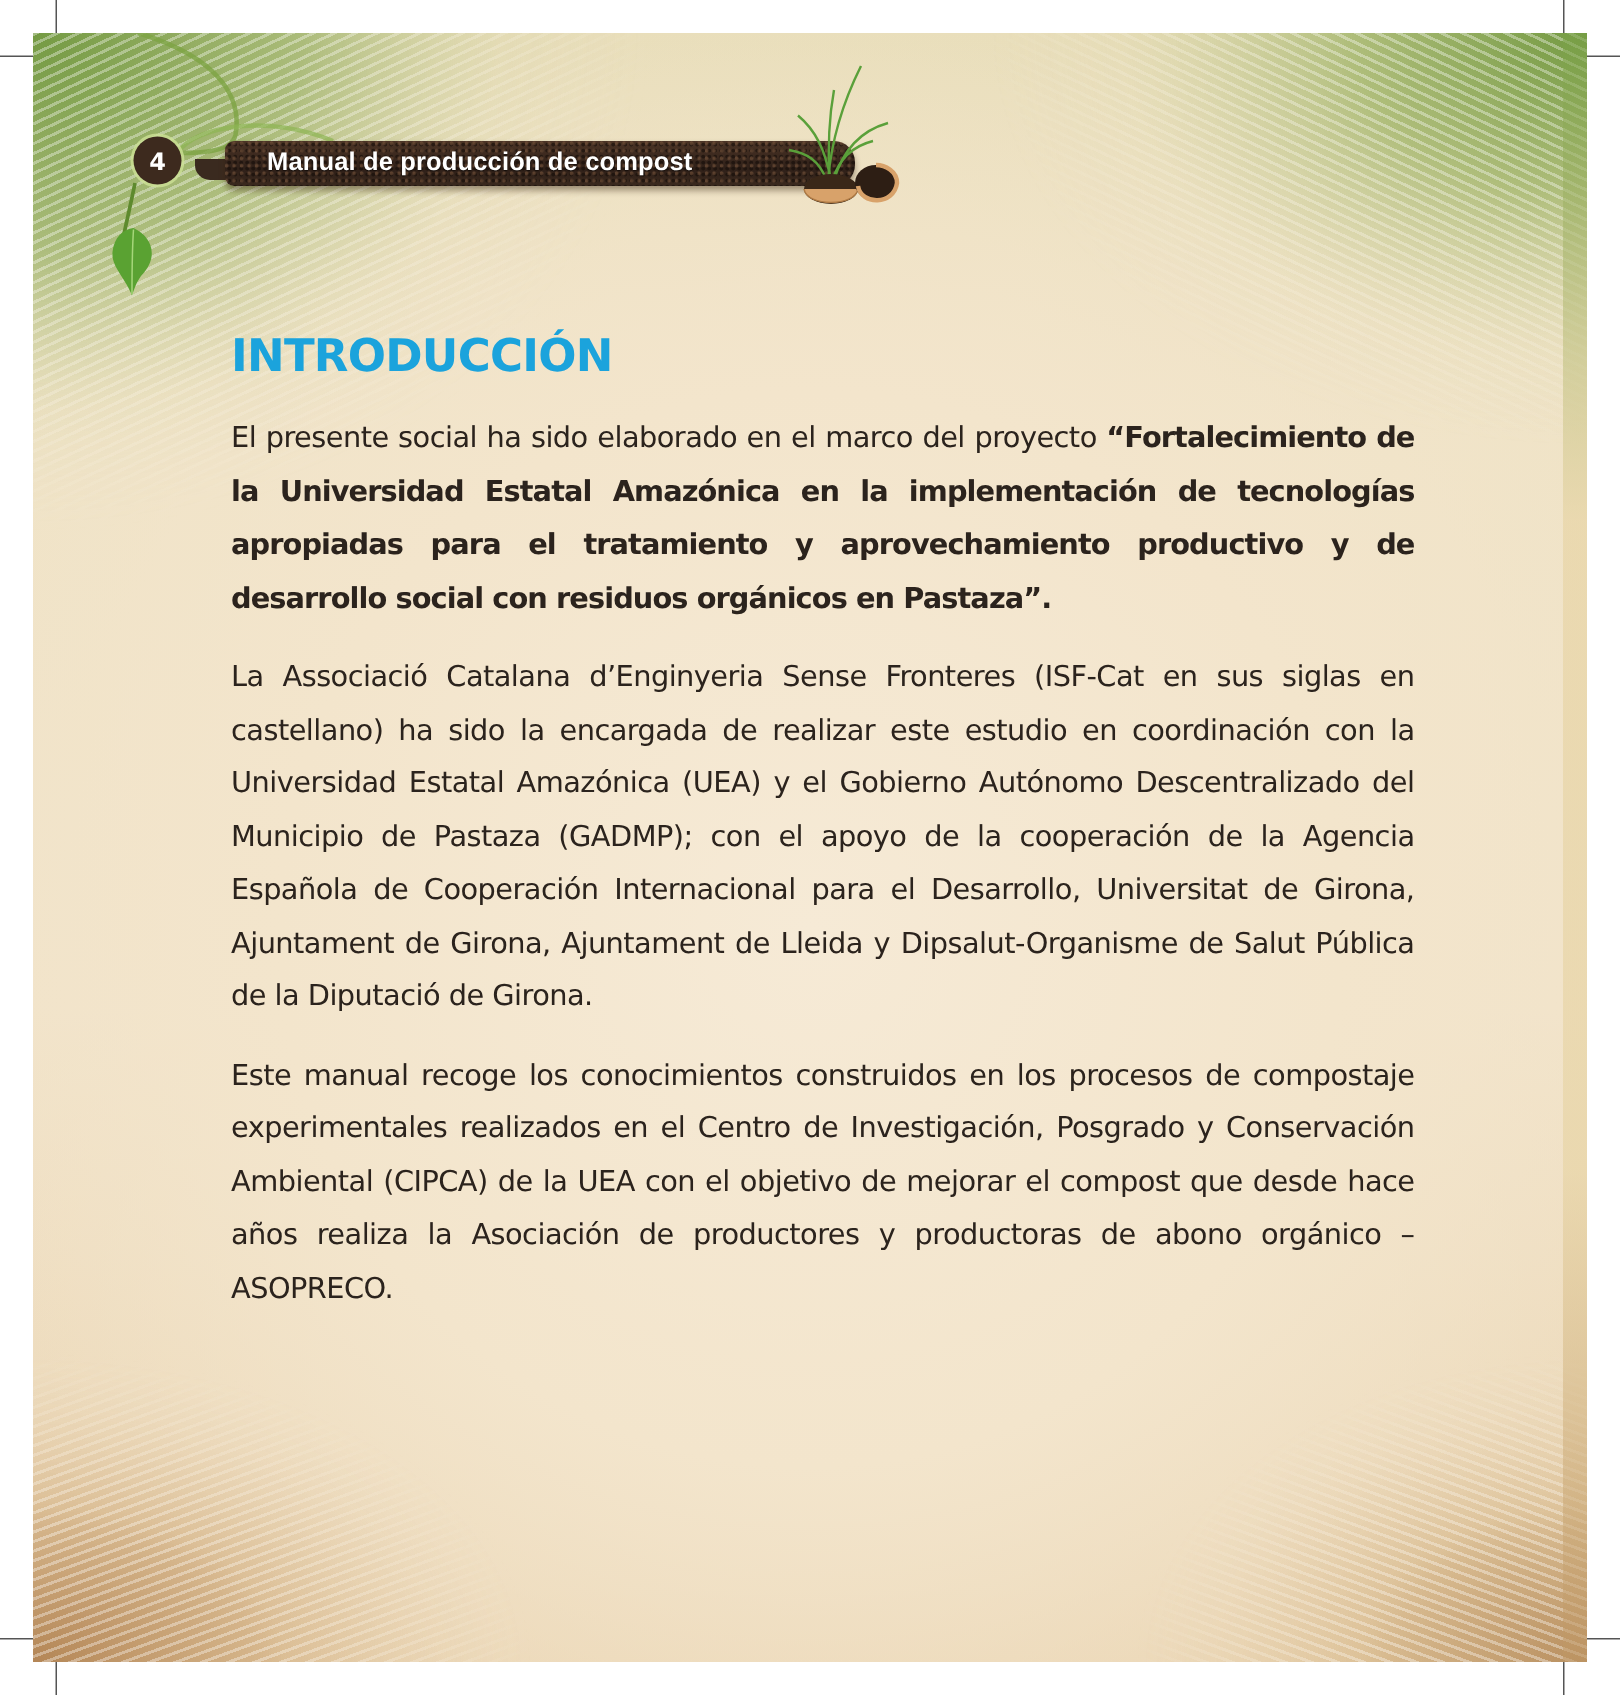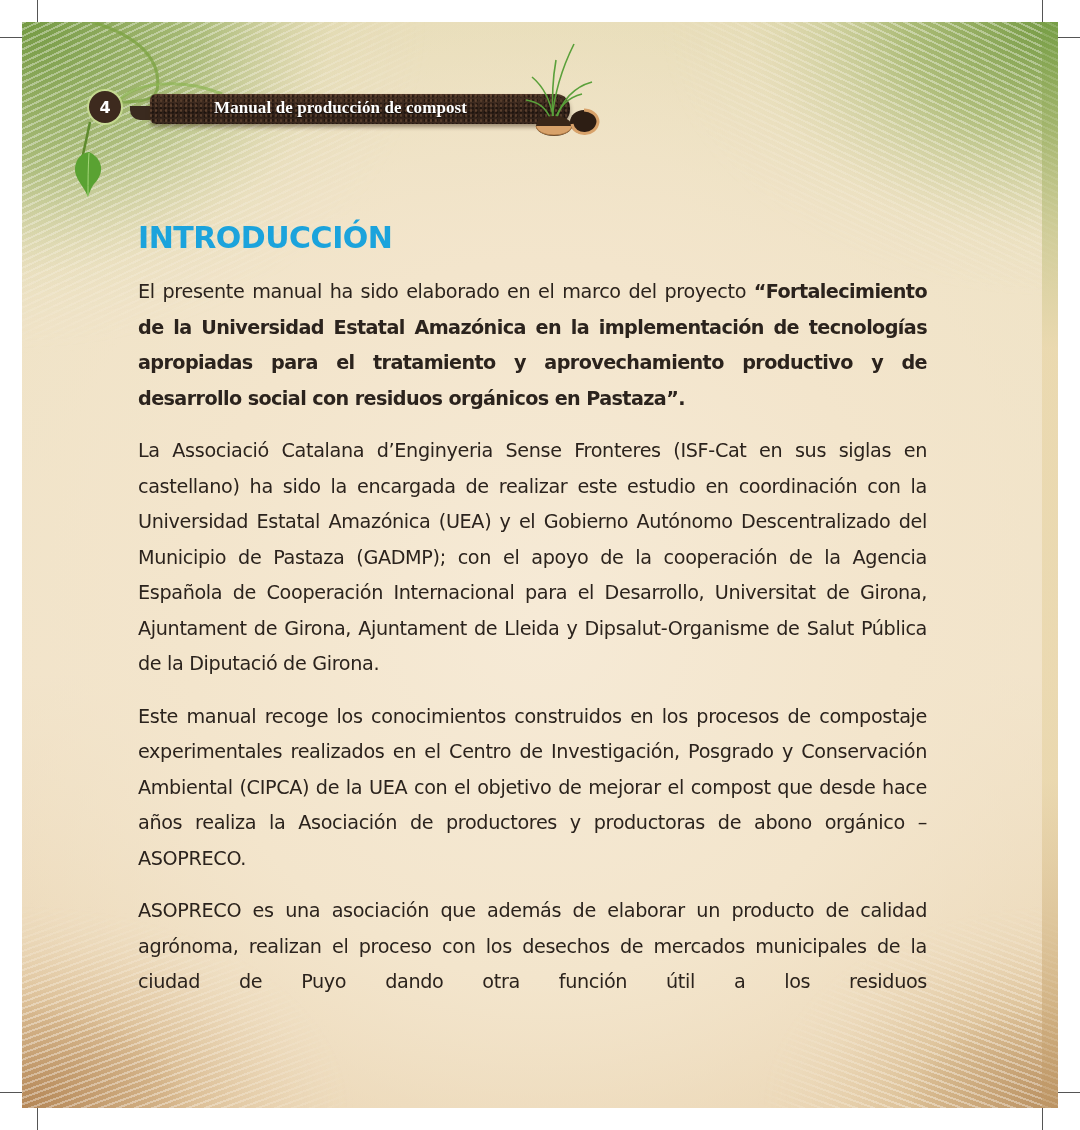--- a/index.html
+++ b/index.html
@@ -73,28 +73,27 @@
     box-shadow: 0 3px 4px rgba(60,40,20,0.45);
   }
   .banner-tab {
     position: absolute; left: 108px; top: 84px; width: 28px; height: 14px;
     background: #3a2a1f; border-radius: 0 0 0 10px;
   }
   .banner-title {
     position: absolute; left: 156px; top: 76px;
     color: #ffffff; font-weight: bold; font-size: 17px; letter-spacing: 0.1px;
     text-shadow: 0 1px 1px rgba(0,0,0,0.6);
-    font-family: Liberation Serif, serif;
-    padding-left: 36px;
+    font-family: Liberation Sans, sans-serif;
   }
   .pot { position: absolute; left: 500px; top: 20px; }
 
   
   .content {
-    position: absolute; left: 116px; top: 194px; width: 789px;
+    position: absolute; left: 132px; top: 194px; width: 789px;
     color: #2b231d;
   }
   .heading {
     margin: 0 0 14px 0; color: #1ba3dc; font-weight: bold;
     font-size: 30px; letter-spacing: -0.5px; line-height: 44px;
     font-family: "DejaVu Sans", sans-serif;
   }
   .para {
     margin: 0 0 17px 0; font-size: 19.2px; line-height: 35.5px;
     text-align: justify; text-align-last: left;
@@ -146,18 +145,17 @@
       <path d="M29 78 C24 65, 16 60, 4 58"></path>
     </g>
     <ellipse cx="32" cy="84" rx="18" ry="10" fill="#3a2718"></ellipse>
     <path d="M14 84 C16 96, 48 96, 50 84" fill="#d8a26a" stroke="#b07b45" stroke-width="1"></path>
     <ellipse cx="62" cy="80" rx="14" ry="12" fill="#2d1e14"></ellipse>
     <path d="M50 82 C52 95, 74 95, 76 80 C76 72, 68 68, 62 68" fill="none" stroke="#d8a26a" stroke-width="3"></path>
   </svg>
 
   <div class="content">
     <h1 class="heading">INTRODUCCIÓN</h1>
-    <p class="para"><span>El  presente manual ha sido elaborado en el marco del proyecto </span><b>“Fortalecimiento de la Universidad Estatal Amazónica en la implementación de tecnologías apropiadas para el tratamiento y aprovechamiento productivo y de desarrollo social con residuos orgánicos en Pastaza”.</b></p>
+    <p class="para"><span>El  presente social ha sido elaborado en el marco del proyecto </span><b>“Fortalecimiento de la Universidad Estatal Amazónica en la implementación de tecnologías apropiadas para el tratamiento y aprovechamiento productivo y de desarrollo social con residuos orgánicos en Pastaza”.</b></p>
     <p class="para">La Associació Catalana d’Enginyeria Sense Fronteres (ISF-Cat en sus siglas en castellano) ha sido la encargada de realizar este estudio en coordinación con la Universidad Estatal Amazónica (UEA) y el Gobierno Autónomo Descentralizado del Municipio de Pastaza (GADMP); con el apoyo de la cooperación de la Agencia Española de Cooperación Internacional para el Desarrollo, Universitat de Girona, Ajuntament de Girona, Ajuntament de Lleida y Dipsalut-Organisme de Salut Pública de la Diputació de Girona.</p>
     <p class="para">Este manual recoge los conocimientos construidos en los procesos de compostaje experimentales realizados en el Centro de Investigación, Posgrado y Conservación Ambiental (CIPCA) de la UEA con el objetivo de mejorar el compost que desde hace años realiza la Asociación de productores y productoras de abono orgánico – ASOPRECO.</p>
-    <p class="para" style="text-align-last: justify;">ASOPRECO es una asociación que además de elaborar un producto de calidad agrónoma, realizan el proceso con los desechos de mercados municipales de la ciudad de Puyo dando otra función útil a los residuos</p>
   </div>
 </div>
 
 </body></html>

